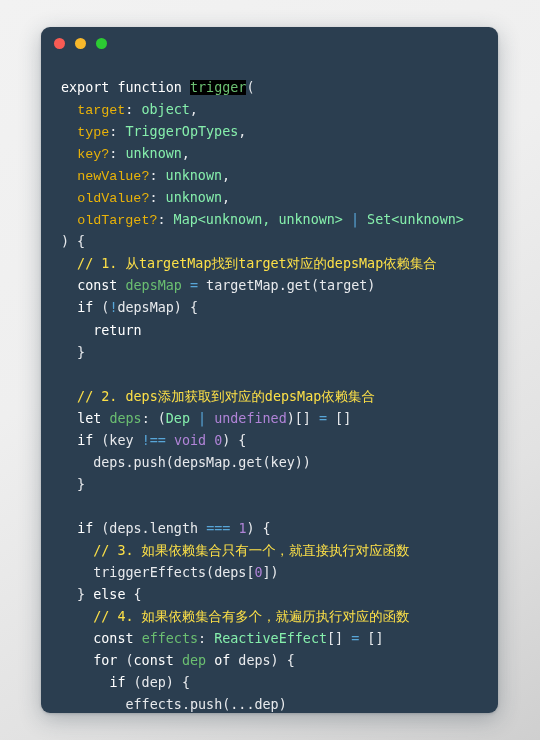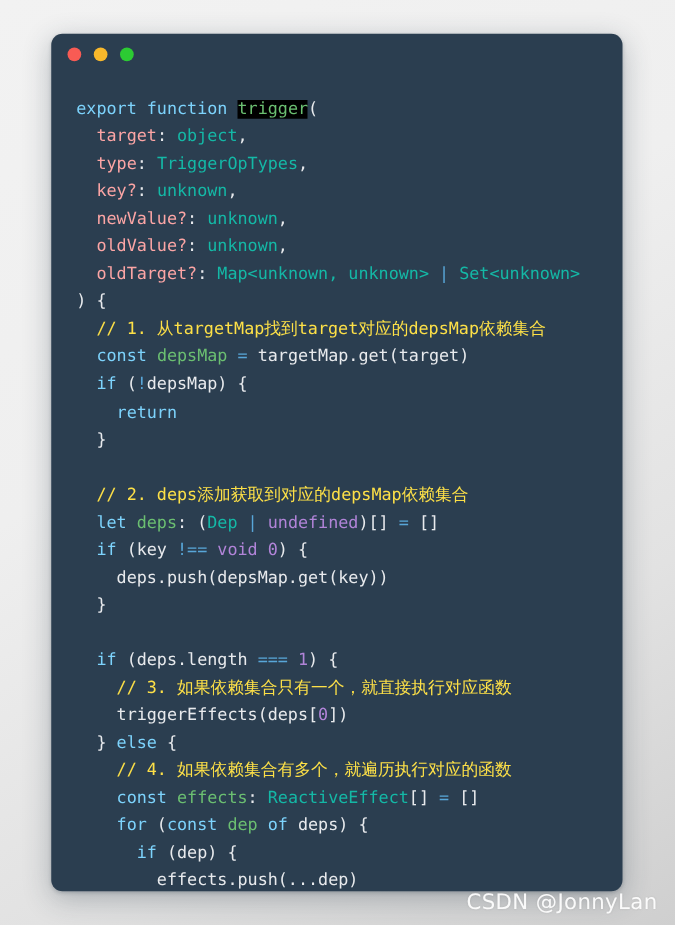--- a/index.html
+++ b/index.html
@@ -54,25 +54,25 @@
     font-family: "DejaVu Sans Mono", "Liberation Mono", monospace;
     font-size: 13.4px;
     line-height: 22.05px;
     white-space: pre;
     color: #e8eaed;
     letter-spacing: 0px;
   }
   .line { height: 22.05px; }
 
   
-  .kw      { color: #7dd3fc; }            
+  .kw      { color: #ffffff; }            
   .fn      { color: #6bbf71; }            
   .fn-hl   { color: #6bbf71; background: #000000; }
-  .param   { color: #fca5a5; }
-  .type    { color: #14b8a6; }            
+  .param   { color: #eab308; font-family: Liberation Mono, monospace; }
+  .type    { color: #86efac; }            
   .op      { color: #58a6d8; }            
   .num     { color: #b184d8; text-align: right; }            
   .cmt     { color: #fde047; }            
   .pl      { color: #e8eaed; }            
 
   
   #watermark {
     position: absolute;
     right: 14px;
     bottom: 8px;
@@ -95,15 +95,14 @@
     <div id="title-bar">
       <span class="dot red"></span>
       <span class="dot yellow"></span>
       <span class="dot green"></span>
     </div>
 
     <div id="code-body"><div class="line"><span class="kw">export</span><span class="pl"> </span><span class="kw">function</span><span class="pl"> </span><span class="fn-hl">trigger</span><span class="pl">(</span></div><div class="line"><span class="pl">  </span><span class="param">target</span><span class="pl">: </span><span class="type">object</span><span class="pl">,</span></div><div class="line"><span class="pl">  </span><span class="param">type</span><span class="pl">: </span><span class="type">TriggerOpTypes</span><span class="pl">,</span></div><div class="line"><span class="pl">  </span><span class="param">key?</span><span class="pl">: </span><span class="type">unknown</span><span class="pl">,</span></div><div class="line"><span class="pl">  </span><span class="param">newValue?</span><span class="pl">: </span><span class="type">unknown</span><span class="pl">,</span></div><div class="line"><span class="pl">  </span><span class="param">oldValue?</span><span class="pl">: </span><span class="type">unknown</span><span class="pl">,</span></div><div class="line"><span class="pl">  </span><span class="param">oldTarget?</span><span class="pl">: </span><span class="type">Map&lt;unknown, unknown&gt;</span><span class="pl"> </span><span class="op">|</span><span class="pl"> </span><span class="type">Set&lt;unknown&gt;</span></div><div class="line"><span class="pl">) {</span></div><div class="line"><span class="cmt">  // 1. 从targetMap找到target对应的depsMap依赖集合</span></div><div class="line"><span class="pl">  </span><span class="kw">const</span><span class="pl"> </span><span class="fn">depsMap</span><span class="pl"> </span><span class="op">=</span><span class="pl"> targetMap.get(target)</span></div><div class="line"><span class="pl">  </span><span class="kw">if</span><span class="pl"> (</span><span class="op">!</span><span class="pl">depsMap) {</span></div><div class="line"><span class="pl">    </span><span class="kw">return</span></div><div class="line"><span class="pl">  }</span></div><div class="line">&nbsp;</div><div class="line"><span class="cmt">  // 2. deps添加获取到对应的depsMap依赖集合</span></div><div class="line"><span class="pl">  </span><span class="kw">let</span><span class="pl"> </span><span class="fn">deps</span><span class="pl">: (</span><span class="type">Dep</span><span class="pl"> </span><span class="op">|</span><span class="pl"> </span><span class="num">undefined</span><span class="pl">)[] </span><span class="op">=</span><span class="pl"> []</span></div><div class="line"><span class="pl">  </span><span class="kw">if</span><span class="pl"> (key </span><span class="op">!==</span><span class="pl"> </span><span class="num">void</span><span class="pl"> </span><span class="num">0</span><span class="pl">) {</span></div><div class="line"><span class="pl">    deps.push(depsMap.get(key))</span></div><div class="line"><span class="pl">  }</span></div><div class="line">&nbsp;</div><div class="line"><span class="pl">  </span><span class="kw">if</span><span class="pl"> (deps.length </span><span class="op">===</span><span class="pl"> </span><span class="num">1</span><span class="pl">) {</span></div><div class="line"><span class="cmt">    // 3. 如果依赖集合只有一个，就直接执行对应函数</span></div><div class="line"><span class="pl">    triggerEffects(deps[</span><span class="num">0</span><span class="pl">])</span></div><div class="line"><span class="pl">  } </span><span class="kw">else</span><span class="pl"> {</span></div><div class="line"><span class="cmt">    // 4. 如果依赖集合有多个，就遍历执行对应的函数</span></div><div class="line"><span class="pl">    </span><span class="kw">const</span><span class="pl"> </span><span class="fn">effects</span><span class="pl">: </span><span class="type">ReactiveEffect</span><span class="pl">[] </span><span class="op">=</span><span class="pl"> []</span></div><div class="line"><span class="pl">    </span><span class="kw">for</span><span class="pl"> (</span><span class="kw">const</span><span class="pl"> </span><span class="fn">dep</span><span class="pl"> </span><span class="kw">of</span><span class="pl"> deps) {</span></div><div class="line"><span class="pl">      </span><span class="kw">if</span><span class="pl"> (dep) {</span></div><div class="line"><span class="pl">        effects.push(...dep)</span></div></div>
 
   </div>
 
-  <div id="watermark">CSDN @JonnyLan</div>
 
 </div>
 
 </body></html>

